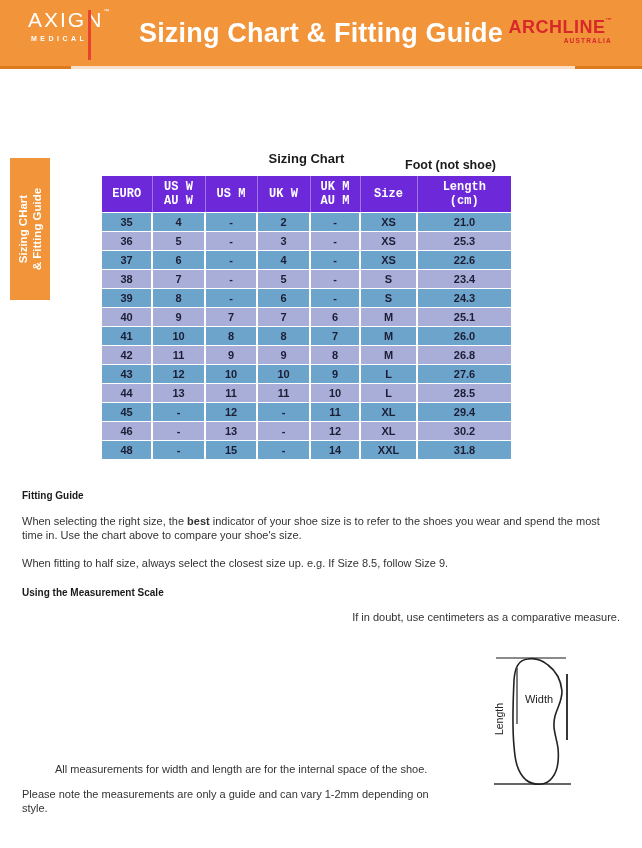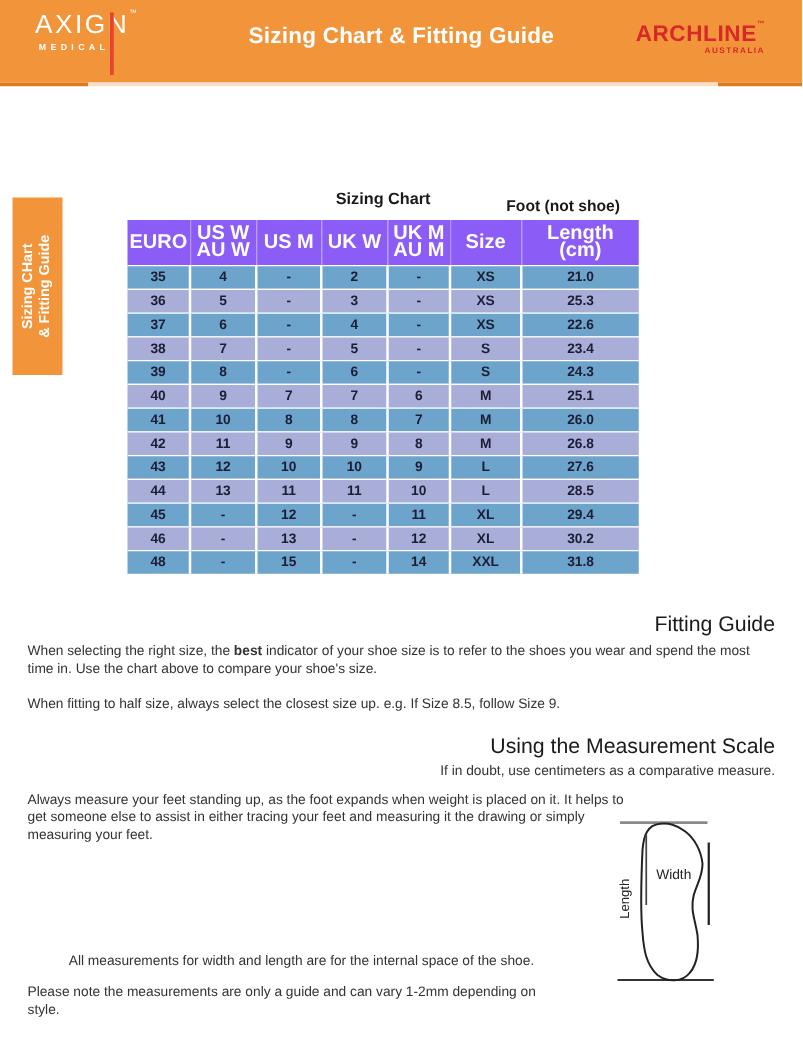--- a/index.html
+++ b/index.html
@@ -9,51 +9,51 @@
     font-family:"Liberation Sans", sans-serif; overflow:hidden; color:#333;
   }
   
   #header { position:absolute; left:0; top:0; width:642px; height:66px; background:#F2943A; }
   #axign { position:absolute; left:28px; top:8px; width:110px; color:#fff; }
   #axign .brand { font-size:21px; letter-spacing:2px; font-weight:400; position:relative; }
   #axign .tm { font-size:6px; vertical-align:top; }
   #axign .iline { position:absolute; left:60px; top:2px; width:3px; height:50px; background:#E8432E; }
   #axign .sub { font-size:7px; font-weight:bold; letter-spacing:3.5px; margin-top:3px; margin-left:3px; }
   #title { position:absolute; left:0; right:0; top:18px; text-align:center;
-           color:#fff; font-size:18px; font-weight:bold; letter-spacing:0.2px; }
+           color:#fff; font-size:27px; font-weight:bold; letter-spacing:0.2px; }
   #archline { position:absolute; right:30px; top:17px; text-align:right; color:#D7282A; }
   #archline .brand { font-size:18px; font-weight:bold; letter-spacing:0.5px; }
   #archline .tm { font-size:6px; vertical-align:top; }
   #archline .sub { font-size:6.5px; font-weight:bold; letter-spacing:1.2px; margin-top:-1px; }
   #header-divider { position:absolute; left:0; top:66px; width:642px; height:3px;
     background:linear-gradient(90deg,#DE7A1E 0%,#DE7A1E 11%,#F8DFC8 11%,#F8DFC8 89.5%,#DE7A1E 89.5%,#DE7A1E 100%); }
   
   #side-tab { position:absolute; left:10px; top:158px; width:40px; height:142px; background:#F2943A; }
   #side-tab .rot { position:absolute; left:50%; top:50%; transform:translate(-50%,-50%) rotate(-90deg);
     white-space:nowrap; color:#fff; font-weight:bold; font-size:11.5px; line-height:13.5px; text-align:center; }
   
   #chart-title { position:absolute; left:102px; top:151px; width:409px; text-align:center;
     font-size:13px; font-weight:bold; color:#1A1A1A; }
   #foot-note { position:absolute; left:379px; top:158px; width:117px; text-align:right;
     font-size:12.5px; font-weight:bold; color:#1A1A1A; }
   #sizing-table { position:absolute; left:102px; top:176px; width:409px;
     border-collapse:collapse; table-layout:fixed; }
-  #sizing-table th { background:#8b5cf6; color:#fff; font-size:16px; font-weight:bold;
+  #sizing-table th { background:#6d28d9; color:#fff; font-size:12px; font-weight:bold;
     height:36px; text-align:center; vertical-align:middle; line-height:14px;
-    border-right:1px solid rgba(255,255,255,0.35); }
+    border-right:1px solid rgba(255,255,255,0.35);font-family:Liberation Mono, monospace; }
   #sizing-table th:last-child { border-right:none; }
   #sizing-table td { height:19px; text-align:center; vertical-align:middle;
     font-size:11px; font-weight:bold; color:#1D1D35;
     border-right:2px solid #fff; border-top:1px solid #fff; }
   #sizing-table td:last-child { border-right:none; }
   #sizing-table tbody tr:nth-child(odd) td { background:#6CA4CB; }
   #sizing-table tbody tr:nth-child(even) td { background:#A8AED8; }
   
-  .section-heading { position:absolute; left:22px; width:598px; text-align:right;
-    font-size:17px; font-weight:normal; color:#1A1A1A; }
+  .section-heading { position:absolute; left:22px; width:598px; text-align:left;
+    font-size:10px; font-weight:bold; color:#1A1A1A; }
   .para { position:absolute; left:22px; font-size:11px; line-height:14px; color:#333; }
   #fg-heading { top:490px; }
   #fg-p1 { top:514px; width:598px; }
   #fg-p2 { top:556px; width:598px; }
   #ms-heading { top:587px; }
   #ms-p1 { top:610px; width:598px;text-align:right; }
   #ms-p2 { top:633px; width:478px; }
   #ms-p3 { top:702px; width:520px; }
   #ms-p4 { top:762px; width:520px;margin-left:33px; }
   #ms-p5 { top:787px; width:430px; }
@@ -254,21 +254,20 @@
   </table>
 
   <div class="section-heading" id="fg-heading">Fitting Guide</div>
   <div class="para" id="fg-p1">
     <span>When selecting the right size, the </span><b>best</b><span> indicator of your shoe size is to refer to the shoes you wear and spend the most time in. Use the chart above to compare your shoe's size.</span>
   </div>
   <div class="para" id="fg-p2">When fitting to half size, always select the closest size up. e.g. If Size 8.5, follow Size 9.</div>
 
   <div class="section-heading" id="ms-heading">Using the Measurement Scale</div>
   <div class="para" id="ms-p1">If in doubt, use centimeters as a comparative measure.</div>
-  <div class="para" id="ms-p2">Always measure your feet standing up, as the foot expands when weight is placed on it. It helps to get someone else to assist in either tracing your feet and measuring it the drawing or simply measuring your feet.</div>
   <div class="para" id="ms-p4">All measurements for width and length are for the internal space of the shoe.</div>
   <div class="para" id="ms-p5">Please note the measurements are only a guide and can vary 1-2mm depending on style.</div>
 
   <svg id="foot-diagram" viewBox="0 0 152 152" xmlns="http://www.w3.org/2000/svg">
     <line x1="8" y1="14" x2="78" y2="14" stroke="#8a8a8a" stroke-width="2.2"></line>
     <line x1="6" y1="140" x2="83" y2="140" stroke="#333" stroke-width="1.6"></line>
     <path d="M 40,15
              C 30,16 27,24 26,36
              C 25,58 24,82 26,102
              C 27,116 29,128 38,136

